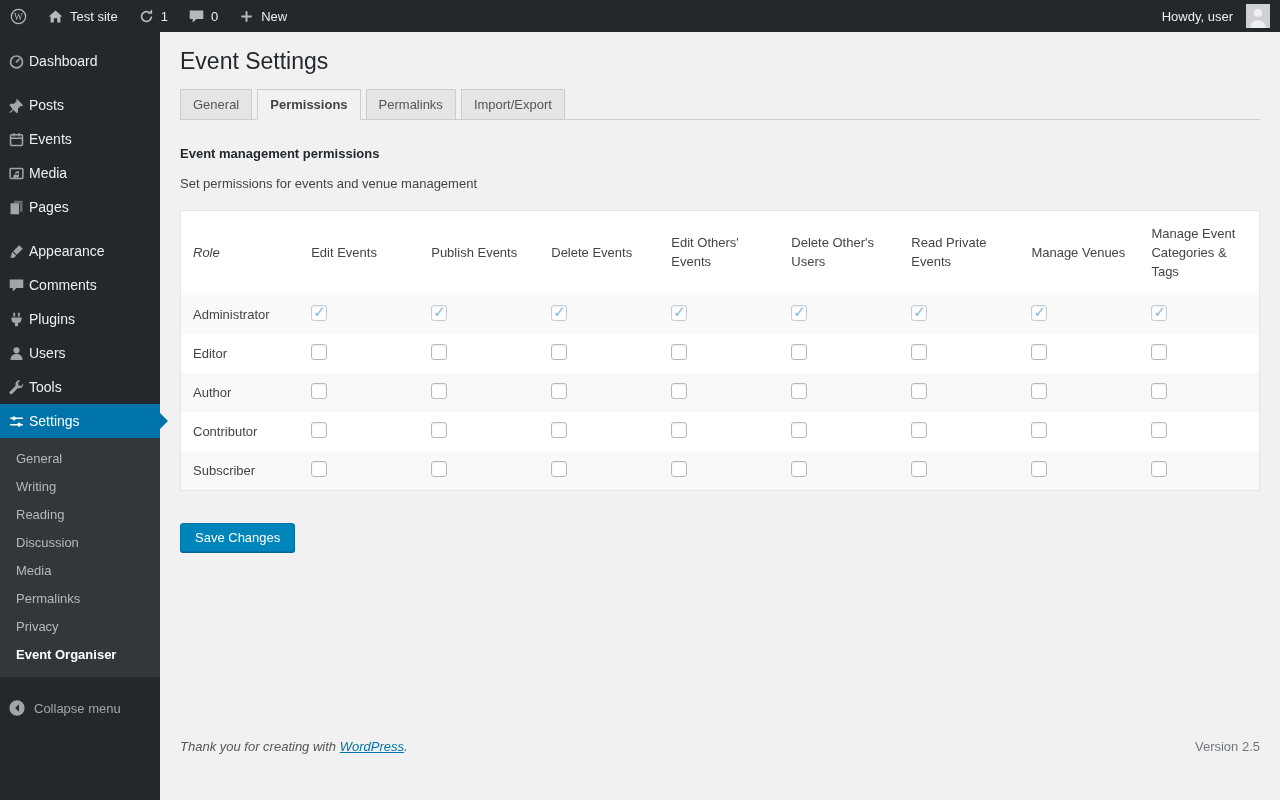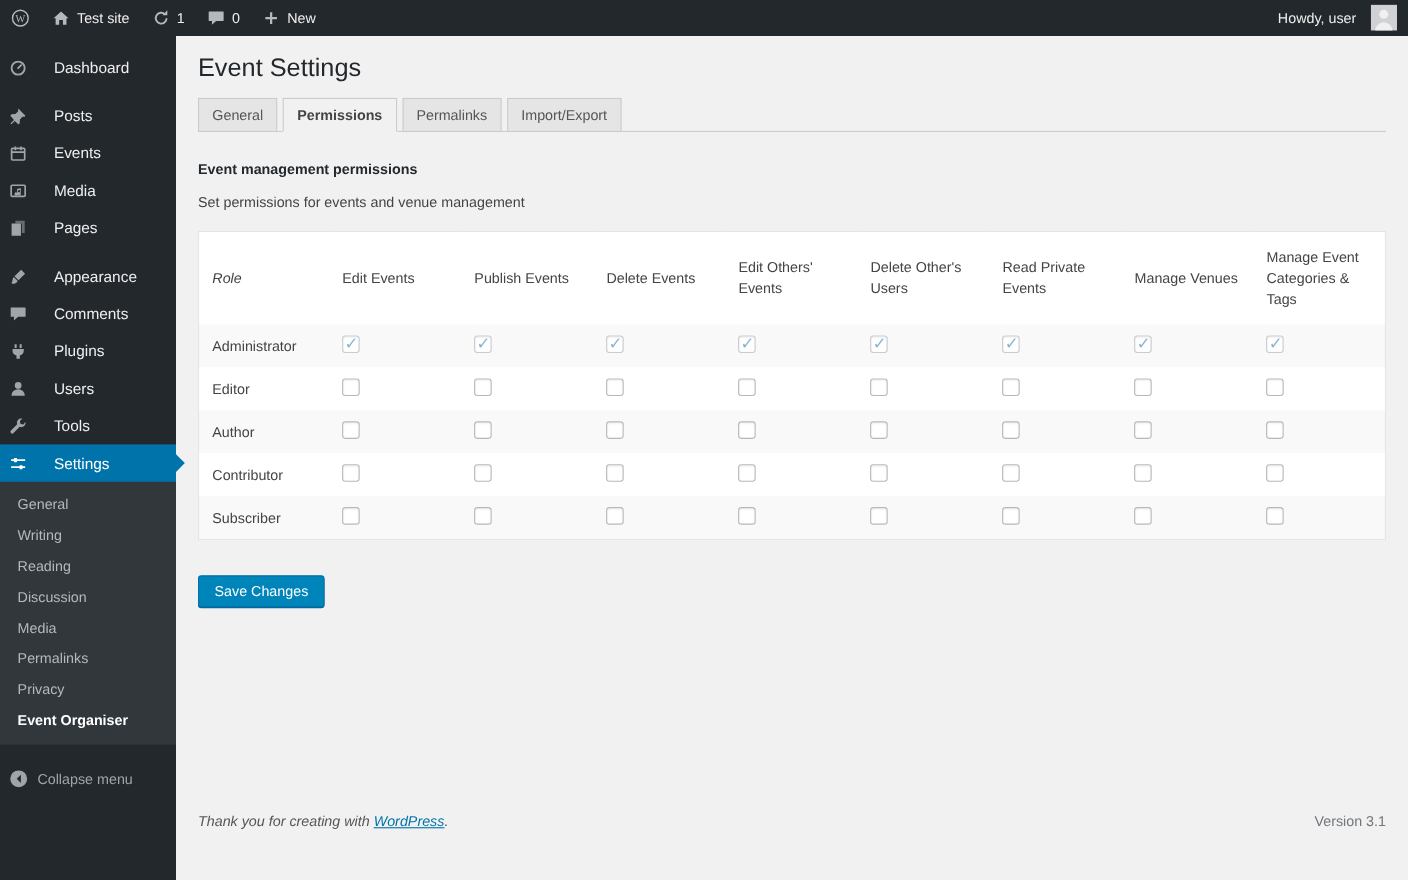--- a/index.html
+++ b/index.html
@@ -23,21 +23,21 @@
   .ab-item .icon svg { width:17px; height:17px; }
   .avatar { width:24px; height:24px; margin-left:7px; overflow:hidden; }
   .avatar svg { width:24px; height:24px; display:block; }
 
   
   #sidebar {
     position:fixed; top:32px; left:0; bottom:0; width:160px;
     background:#23282d; color:#eee; font-size:14px; z-index:50;
   }
   #menu { padding-top:12px; }
-  .menu-item { display:flex; align-items:center; gap:24px; padding:0 8px; height:34px; cursor:pointer; position:relative; }
+  .menu-item { display:flex; align-items:center; gap:4px; padding:0 8px; height:34px; cursor:pointer; position:relative; }
   .menu-item.sep { margin-top:10px; }
   .menu-item .icon { color:#a0a5aa; }
   .menu-item .icon svg { width:17px; height:17px; }
   .menu-item.active { background:#0073aa; color:#fff; }
   .menu-item.active .icon { color:#fff; }
   .menu-item.active::after {
     content:""; position:absolute; right:-8px; top:50%; transform:translateY(-50%);
     border:8px solid transparent; border-right:0; border-left:8px solid #0073aa;
   }
   .submenu { background:#32373c; padding:7px 0 8px; }
@@ -345,15 +345,15 @@
           <td><span class="cb"></span></td>
           <td><span class="cb"></span></td>
           <td><span class="cb"></span></td>
           <td><span class="cb"></span></td>
         </tr>
       </tbody>
   </table>
   <button class="button-primary">Save Changes</button>
   <div class="footer">
     <div class="footer-left"><em><span>Thank you for creating with </span><a>WordPress</a><span>.</span></em></div>
-    <div class="footer-right">Version 3.1</div>
+    <div class="footer-right">Version 2.5</div>
   </div>
 </div>
 
 </body></html>

